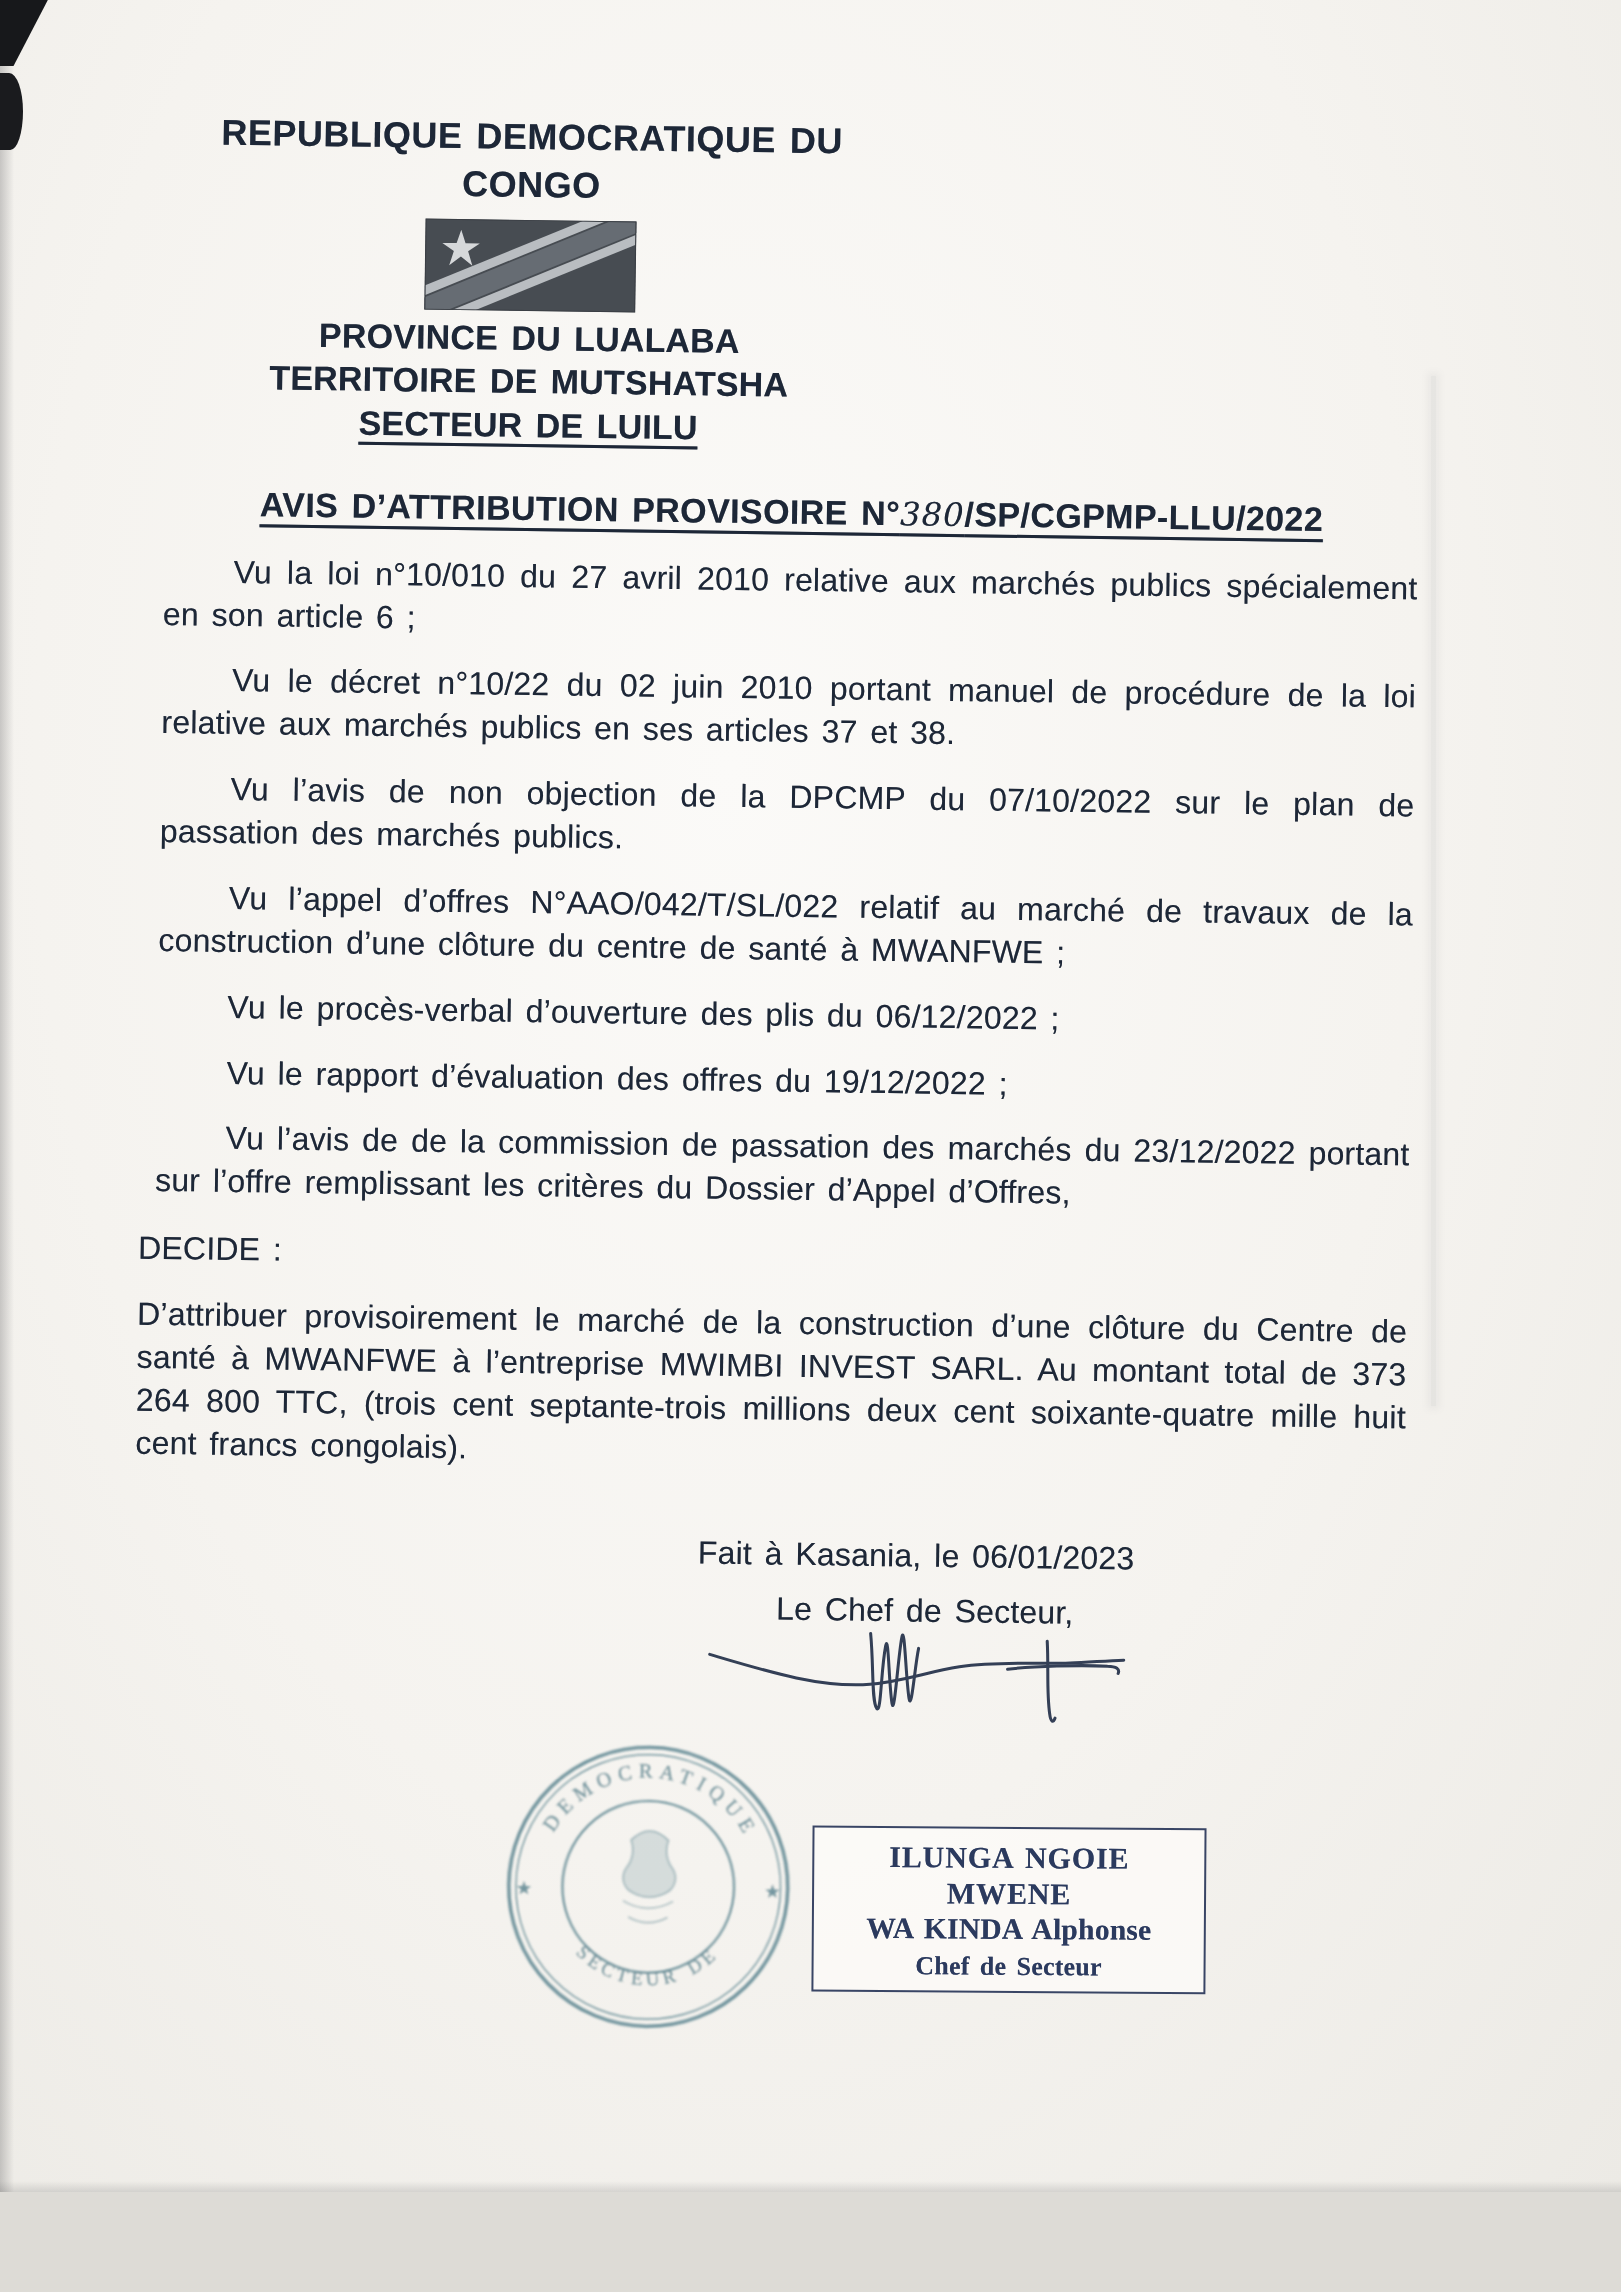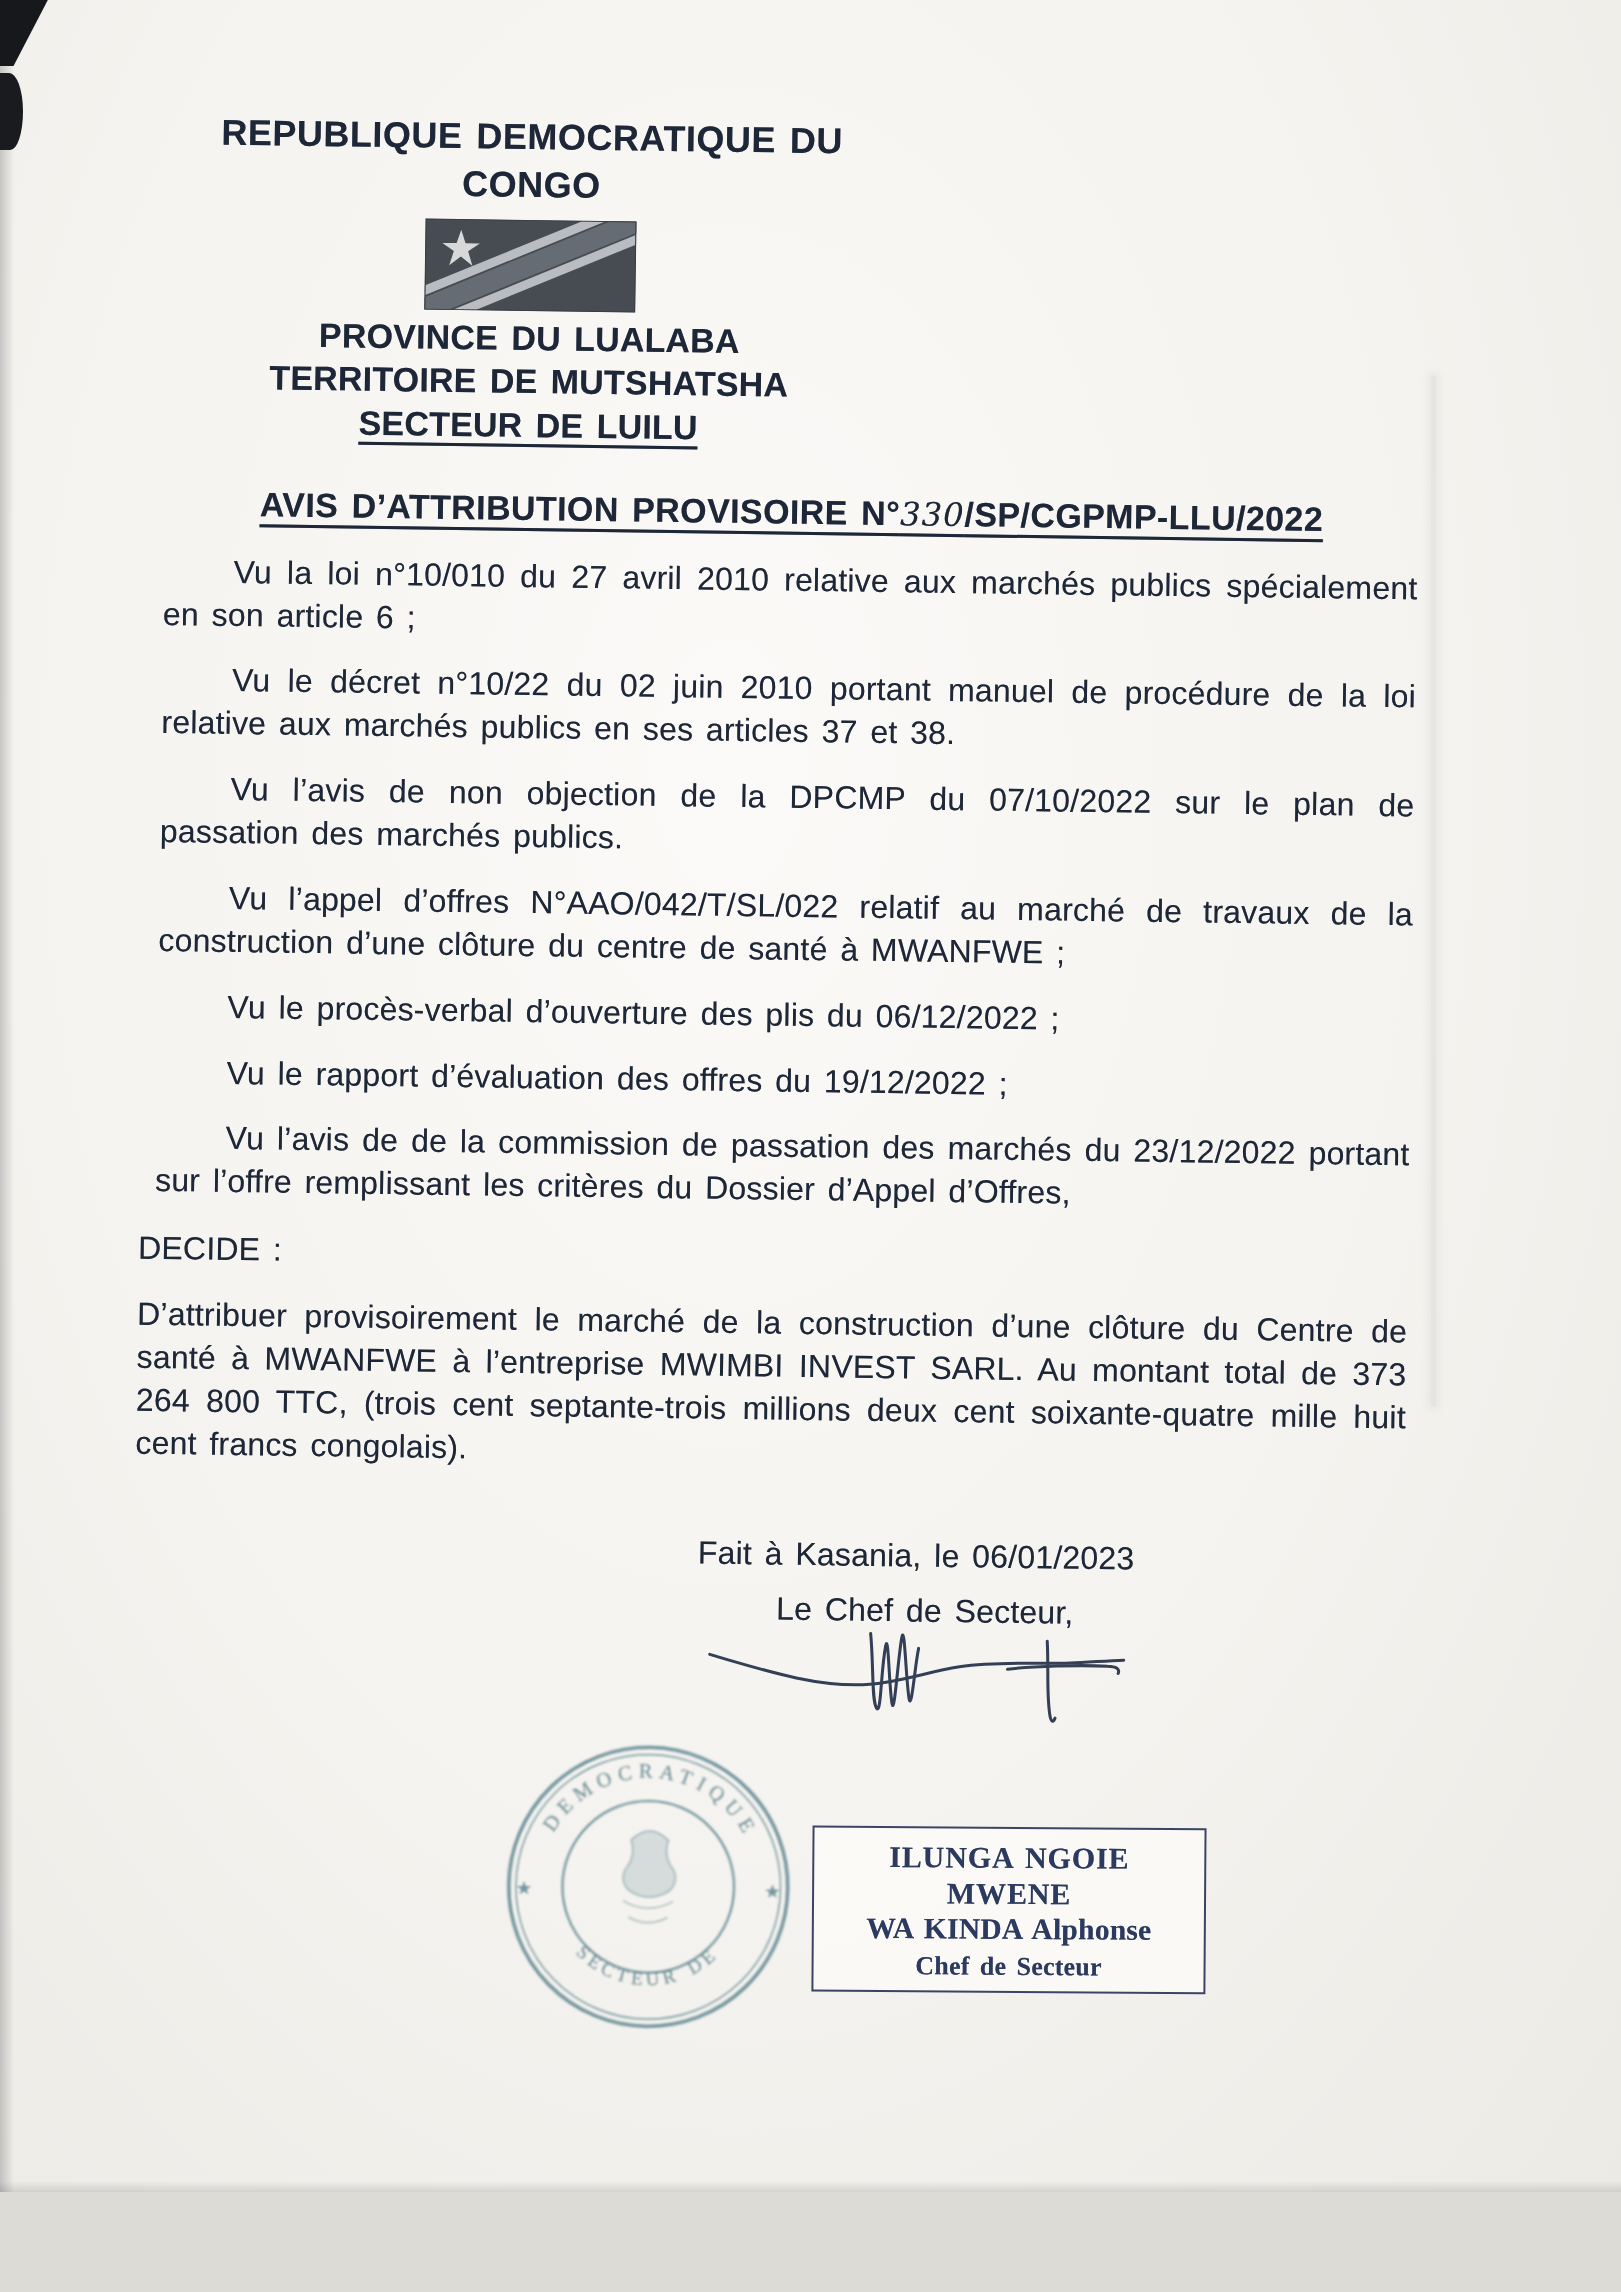--- a/index.html
+++ b/index.html
@@ -94,21 +94,21 @@
           <rect width="236" height="102" fill="none" stroke="#3a3e44" stroke-width="2"></rect>
         </svg>
       </div>
 
       <div class="gov-line">PROVINCE DU LUALABA</div>
       <div class="gov-line">TERRITOIRE DE MUTSHATSHA</div>
       <div class="gov-line underlined">SECTEUR DE LUILU</div>
     </div>
 
     <div class="doc-title">
-      <span>AVIS D’ATTRIBUTION PROVISOIRE N°</span><span class="hand-number">330</span><span>/SP/CGPMP-LLU/2022</span>
+      <span>AVIS D’ATTRIBUTION PROVISOIRE N°</span><span class="hand-number">380</span><span>/SP/CGPMP-LLU/2022</span>
     </div>
 
     <p class="recital">Vu la loi n°10/010 du 27 avril 2010 relative aux marchés publics spécialement en son article 6 ;</p>
     <p class="recital">Vu le décret n°10/22 du 02 juin 2010 portant manuel de procédure de la loi relative aux marchés publics en ses articles 37 et 38.</p>
     <p class="recital">Vu l’avis de non objection de la DPCMP du 07/10/2022 sur le plan de passation des marchés publics.</p>
     <p class="recital">Vu l’appel d’offres N°AAO/042/T/SL/022 relatif au marché de travaux de la construction d’une clôture du centre de santé à MWANFWE ;</p>
     <p class="recital">Vu le procès-verbal d’ouverture des plis du 06/12/2022 ;</p>
     <p class="recital">Vu le rapport d’évaluation des offres du 19/12/2022 ;</p>
     <p class="recital">Vu l’avis de de la commission de passation des marchés du 23/12/2022 portant sur l’offre remplissant les critères du Dossier d’Appel d’Offres,</p>
 

